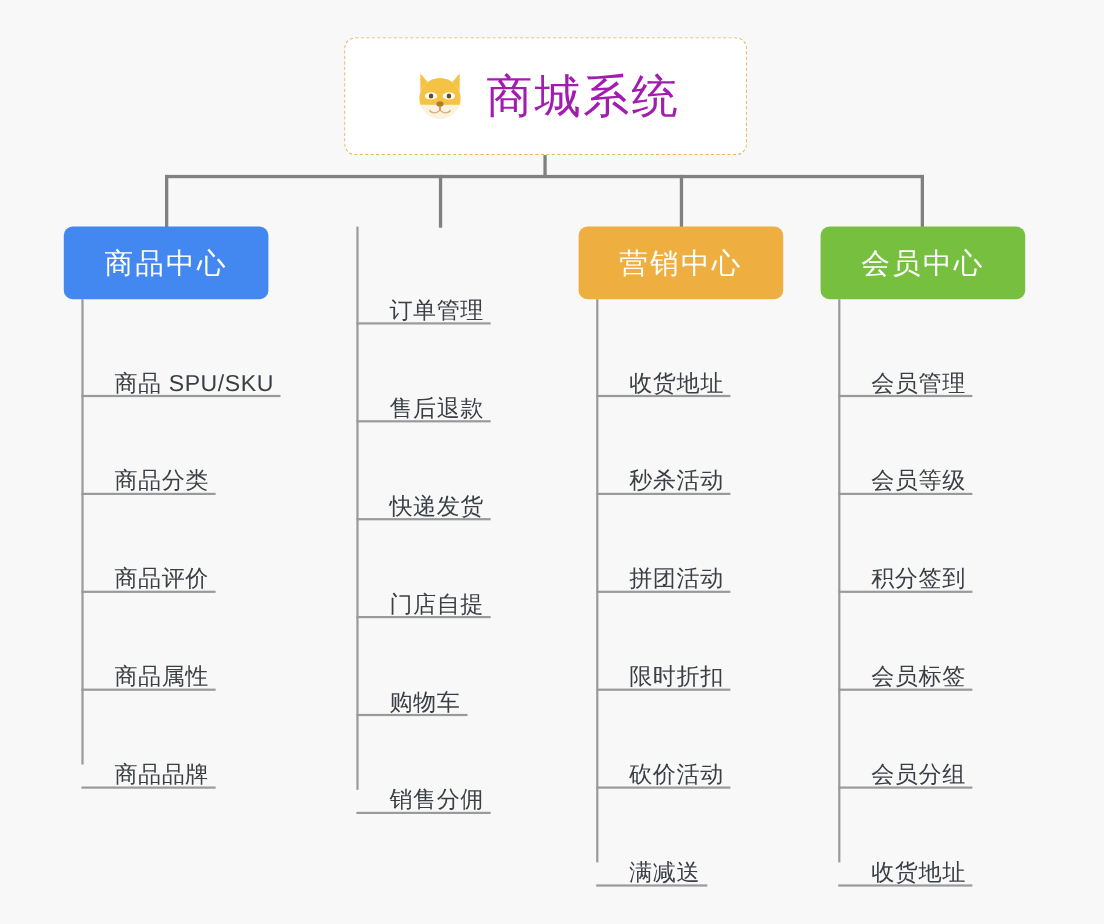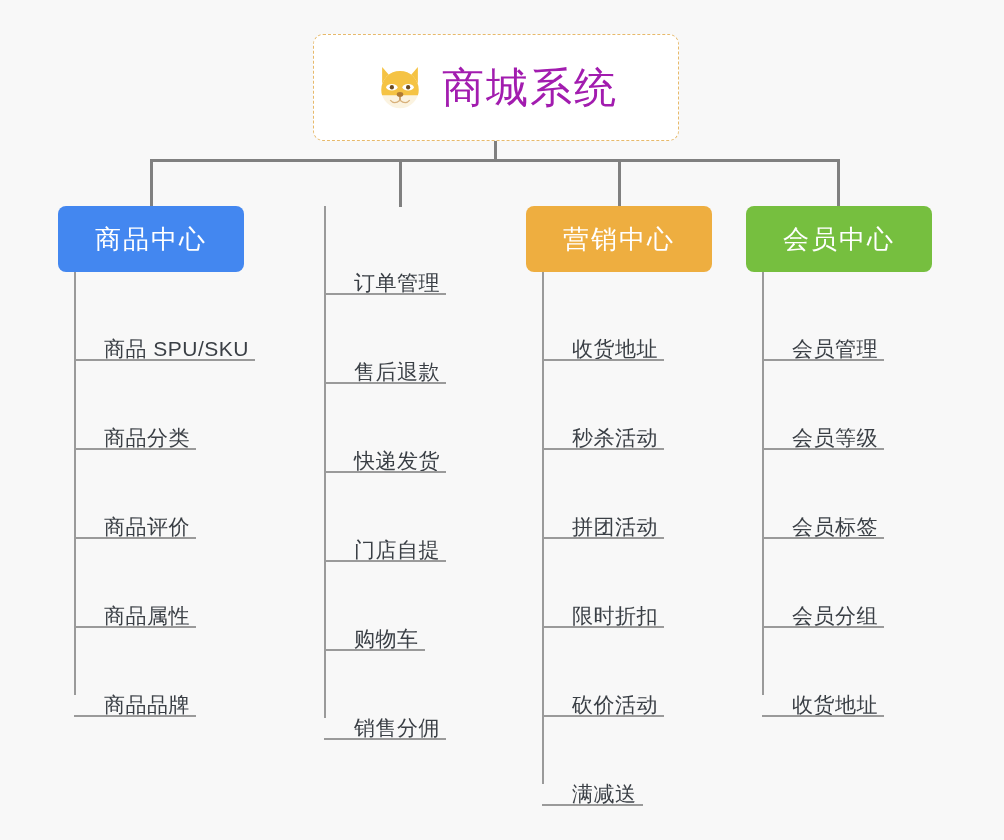--- a/index.html
+++ b/index.html
@@ -255,20 +255,24 @@
     <div class="leaf-list">
       <div class="leaf-item">
           <span class="leaf-text">会员管理</span>
           <span class="leaf-underline" style="width: 122px;"></span>
         </div>
       <div class="leaf-item">
           <span class="leaf-text">会员等级</span>
           <span class="leaf-underline" style="width: 122px;"></span>
         </div>
       <div class="leaf-item">
+          <span class="leaf-text">积分签到</span>
+          <span class="leaf-underline" style="width: 122px;"></span>
+        </div>
+      <div class="leaf-item">
           <span class="leaf-text">会员标签</span>
           <span class="leaf-underline" style="width: 122px;"></span>
         </div>
       <div class="leaf-item">
           <span class="leaf-text">会员分组</span>
           <span class="leaf-underline" style="width: 122px;"></span>
         </div>
       <div class="leaf-item">
           <span class="leaf-text">收货地址</span>
           <span class="leaf-underline" style="width: 122px;"></span>

